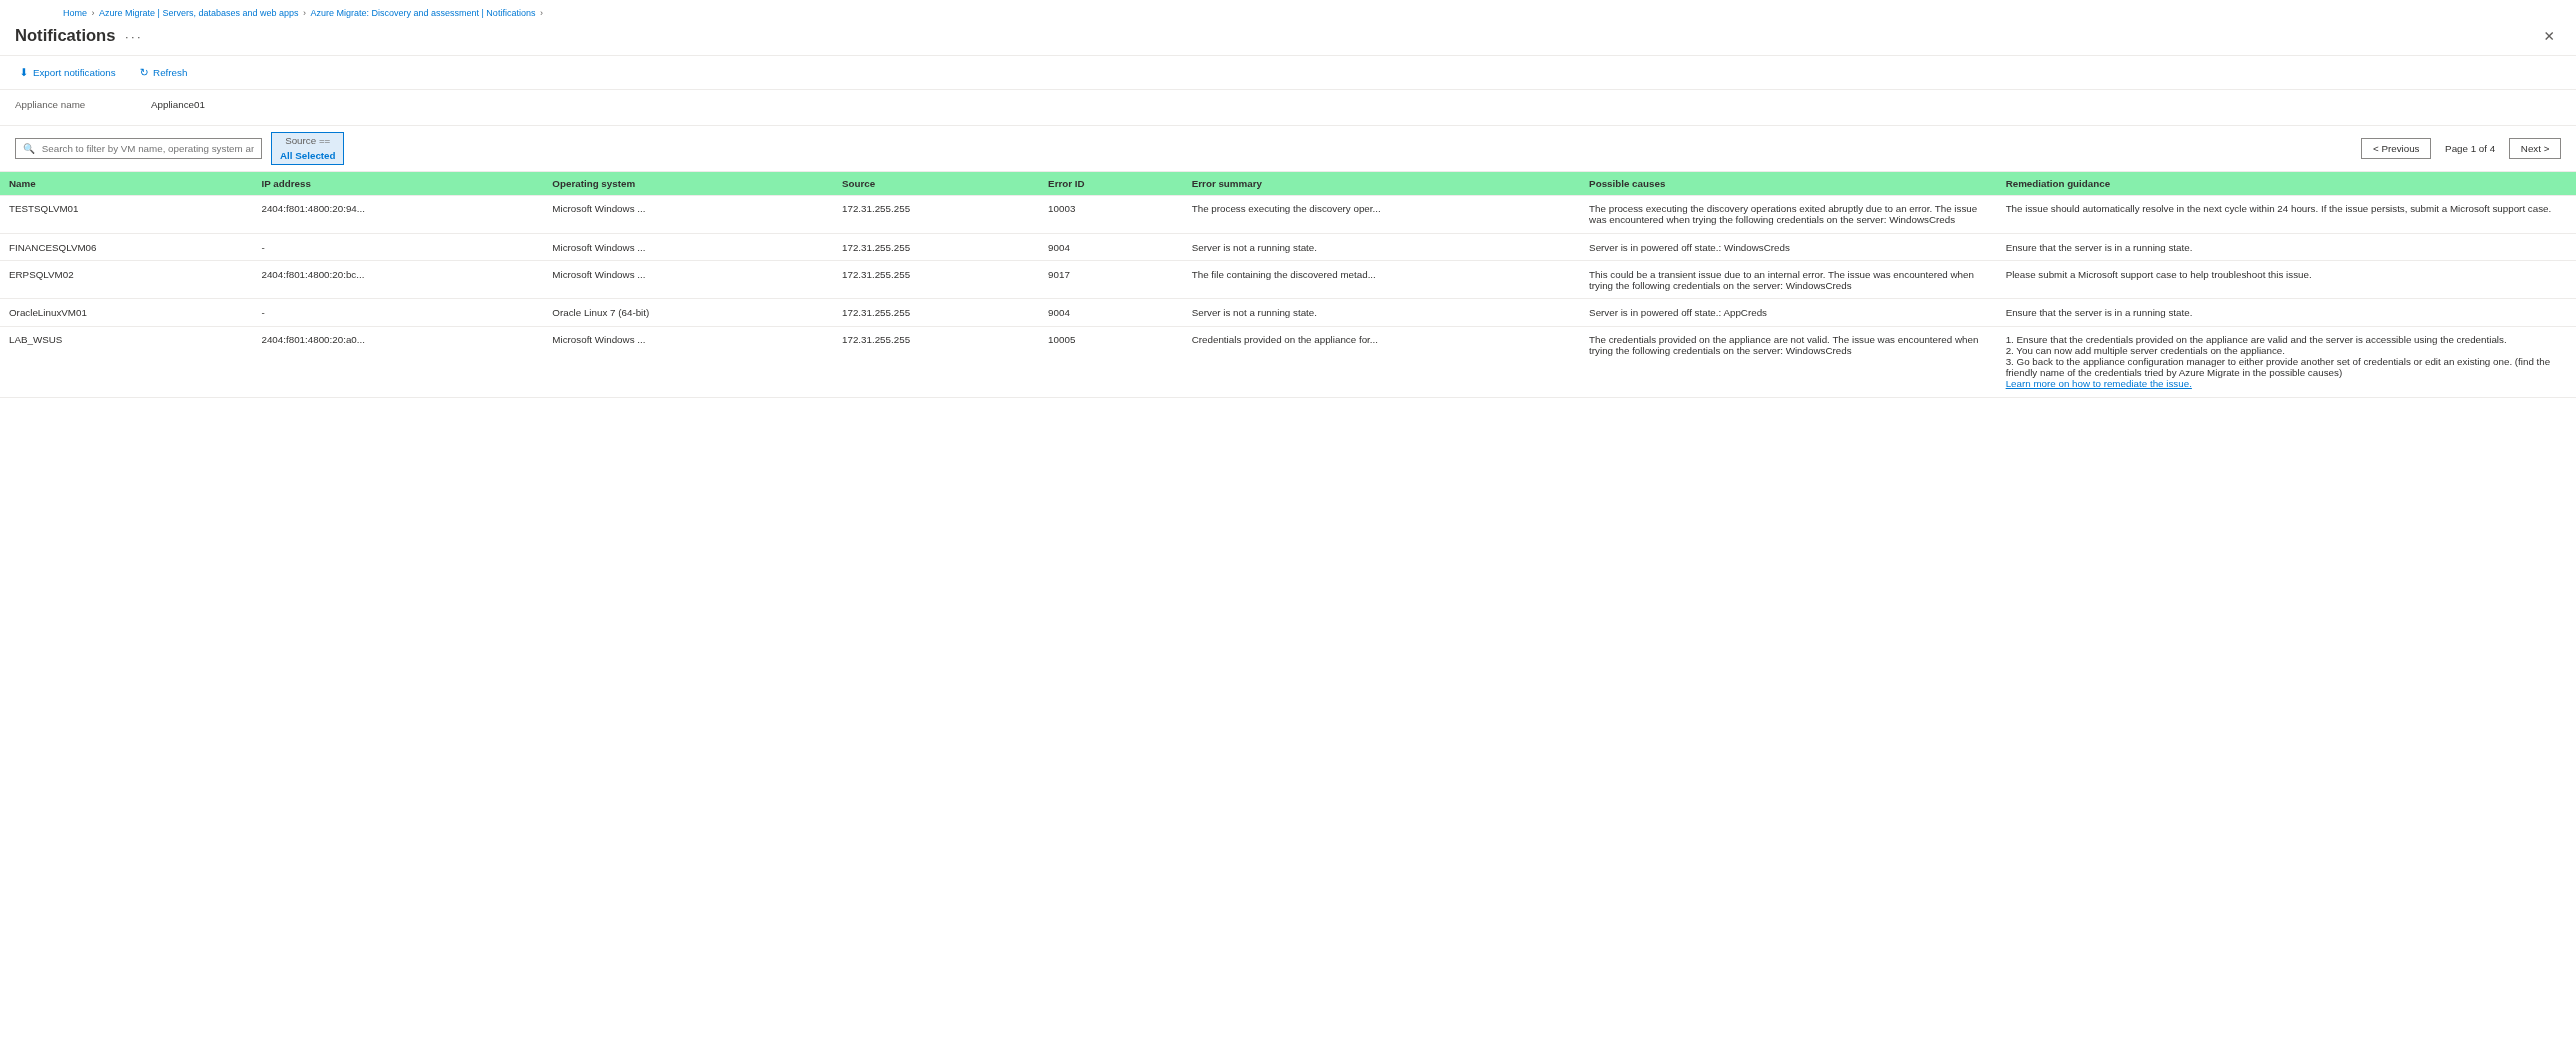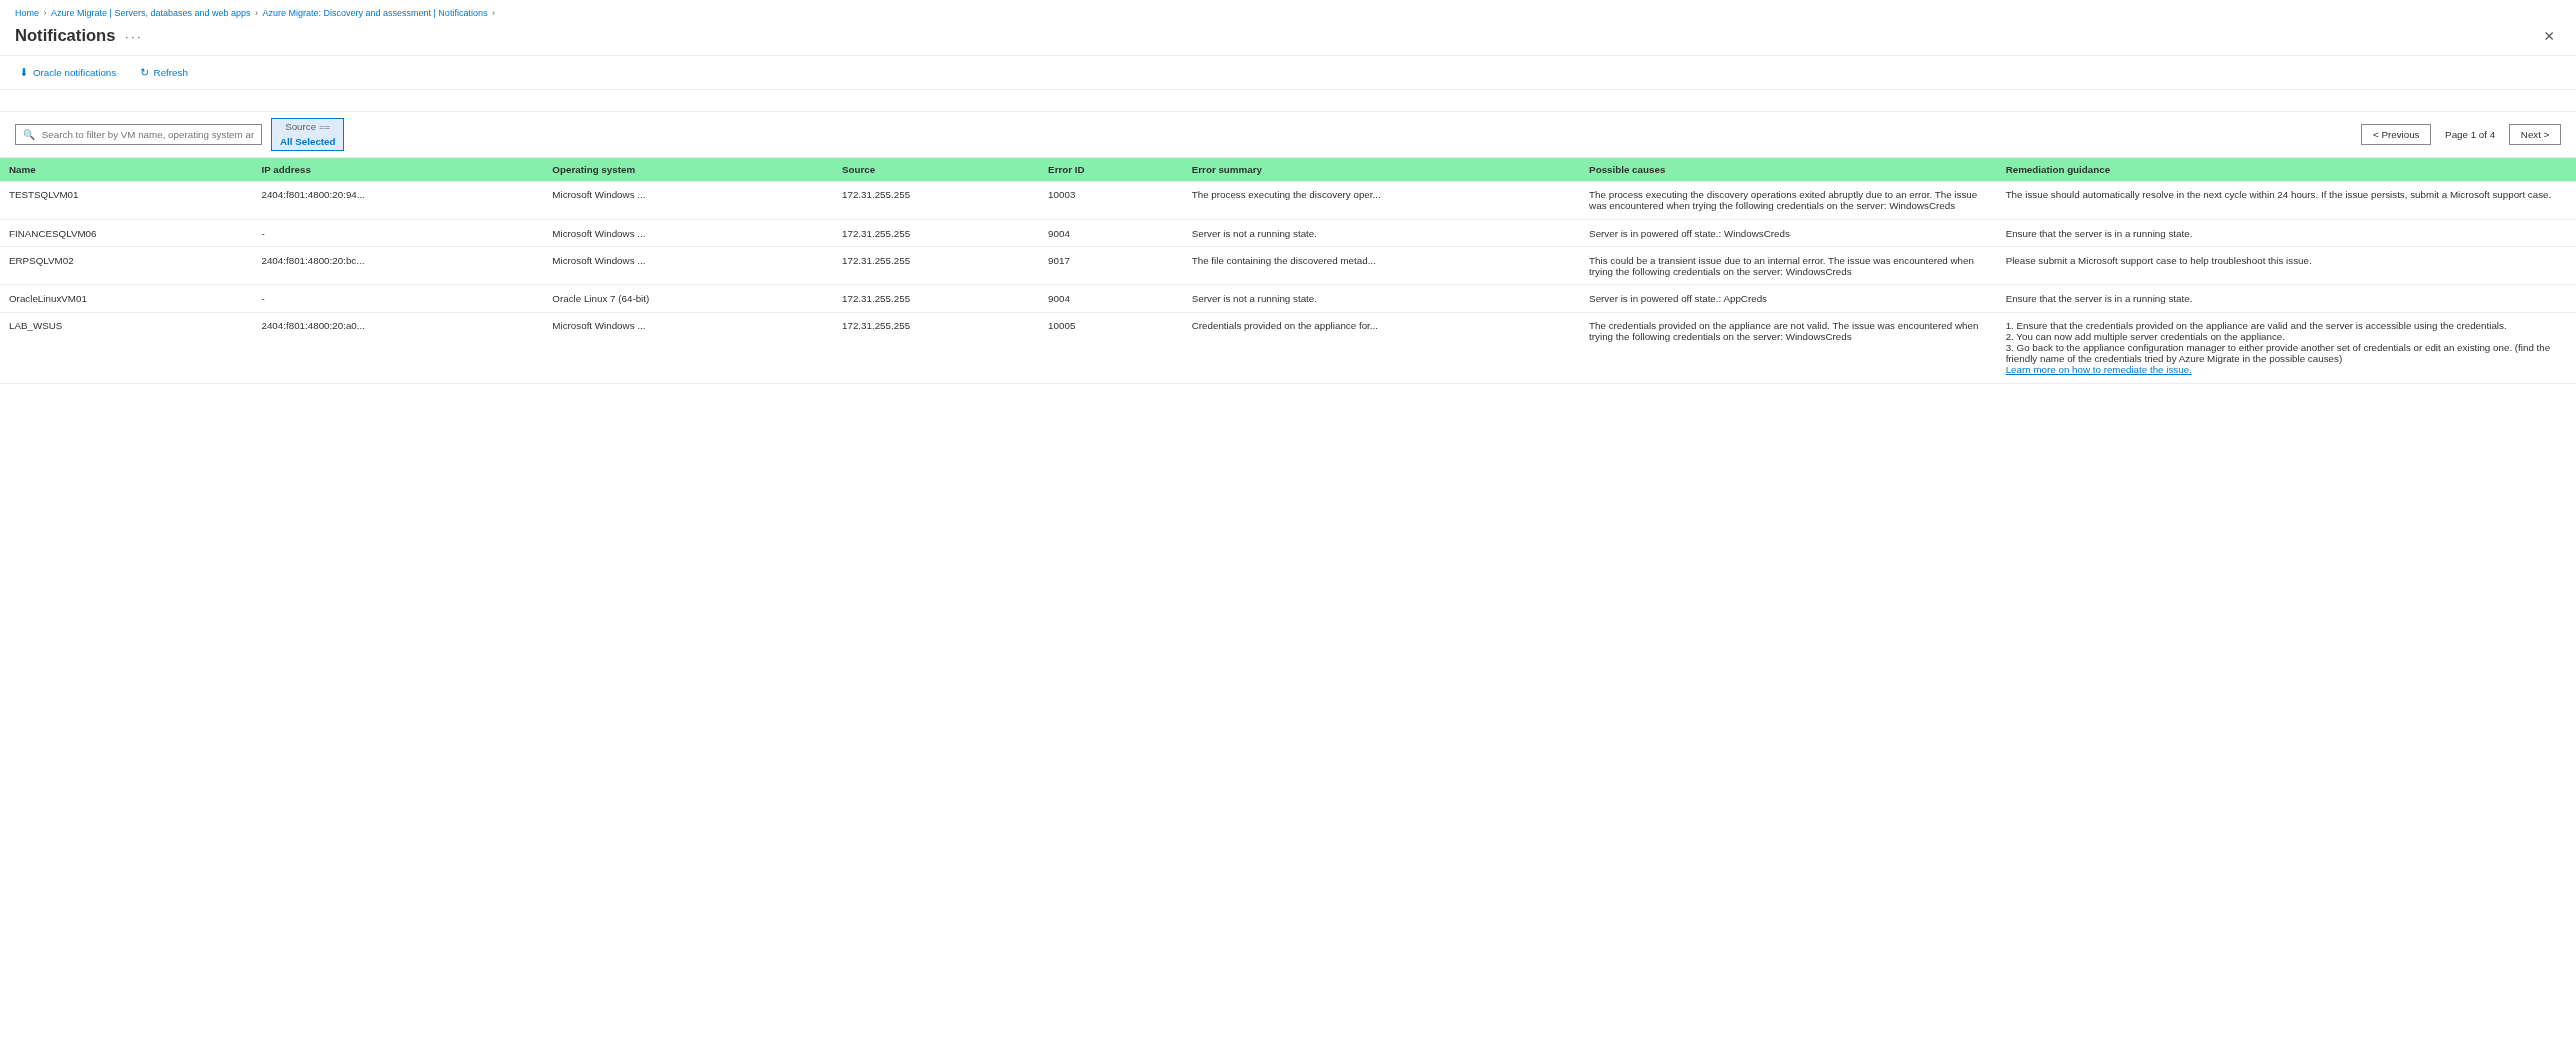--- a/index.html
+++ b/index.html
@@ -1,18 +1,18 @@
 <!DOCTYPE html>
 <html style="font-size:12px"><head>
   <meta charset="utf-8">
   <style>
     * { box-sizing: border-box; margin: 0; padding: 0; }
     body { font-family: 'Segoe UI', Arial, sans-serif; font-size: 9.8px; color: #323130; background: #fff; }
 
-    .breadcrumb { display: flex; align-items: center; gap: 4.5px; padding: 7.6px 15px 4.5px 15px; font-size: 9px; color: #605e5c; }
+    .breadcrumb { display: flex; align-items: center; gap: 4.5px; padding: 7.6px 15px 4.5px 15px; font-size: 9px; color: #605e5c; margin-left: 48px; }
     .breadcrumb a { color: #0078d4; text-decoration: none; cursor: pointer; }
 
     .page-header { display: flex; align-items: center; padding: 3px 15px 7.6px 15px; border-bottom: 0.8px solid #edebe9; }
     .page-title { font-size: 16.6px; font-weight: 600; color: #323130; }
     .more-icon { margin-left: 9px; cursor: pointer; color: #605e5c; font-size: 13.6px; letter-spacing: 1.5px; }
     .close-btn { margin-left: auto; background: none; border: none; cursor: pointer; font-size: 13.6px; color: #605e5c; padding: 3px 6px; }
 
     .toolbar { display: flex; align-items: center; gap: 15px; padding: 7.6px 15px; }
     .toolbar-btn { display: flex; align-items: center; gap: 4.5px; background: none; border: none; cursor: pointer; color: #0078d4; font-size: 9.8px; padding: 3px 4.5px; }
     .toolbar-icon { font-size: 10.6px; }
@@ -72,31 +72,35 @@
 
 <div class="page-header">
   <h1 class="page-title">Notifications</h1>
   <span class="more-icon">···</span>
   <button class="close-btn">✕</button>
 </div>
 
 <div class="toolbar">
   <button class="toolbar-btn">
     <span class="toolbar-icon">⬇</span>
-    <span>Oracle notifications</span>
+    <span>Export notifications</span>
   </button>
   <button class="toolbar-btn">
     <span class="toolbar-icon">↻</span>
     <span>Refresh</span>
   </button>
 </div>
 
 <div class="divider"></div>
 
 <div class="meta-section">
+  <div class="meta-row">
+    <span class="meta-label">Appliance name</span>
+    <span class="meta-value">Appliance01</span>
+  </div>
 </div>
 
 <div class="filter-bar">
   <div class="filter-left">
     <div class="search-box">
       <span class="search-icon">🔍</span>
       <input type="text" placeholder="Search to filter by VM name, operating system and error ID" style="">
     </div>
     <div class="filter-tag">
       <span class="source-label">Source ==</span>

